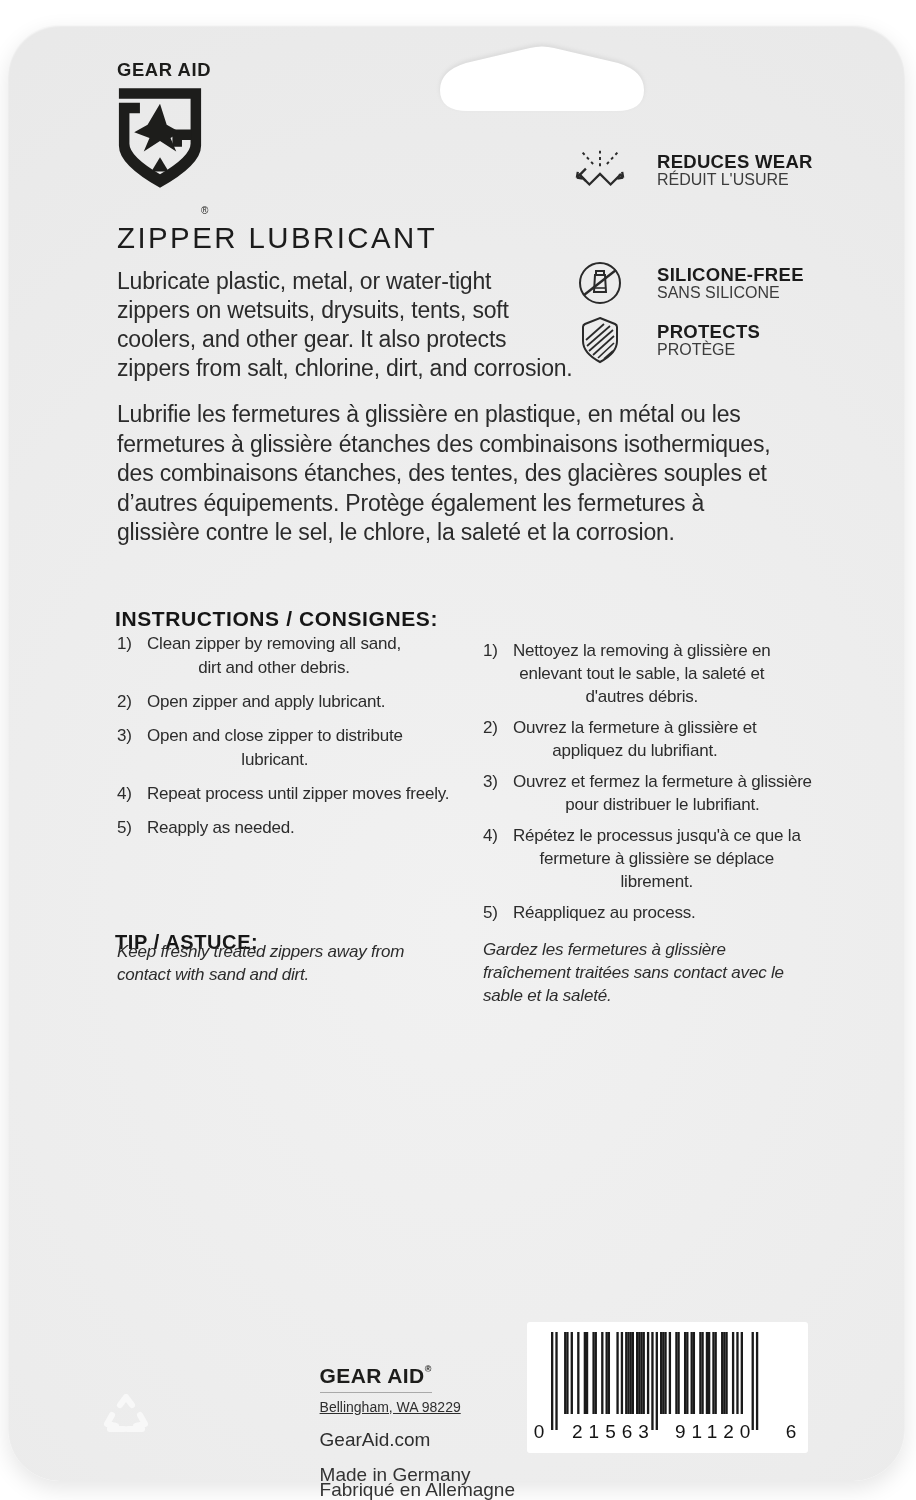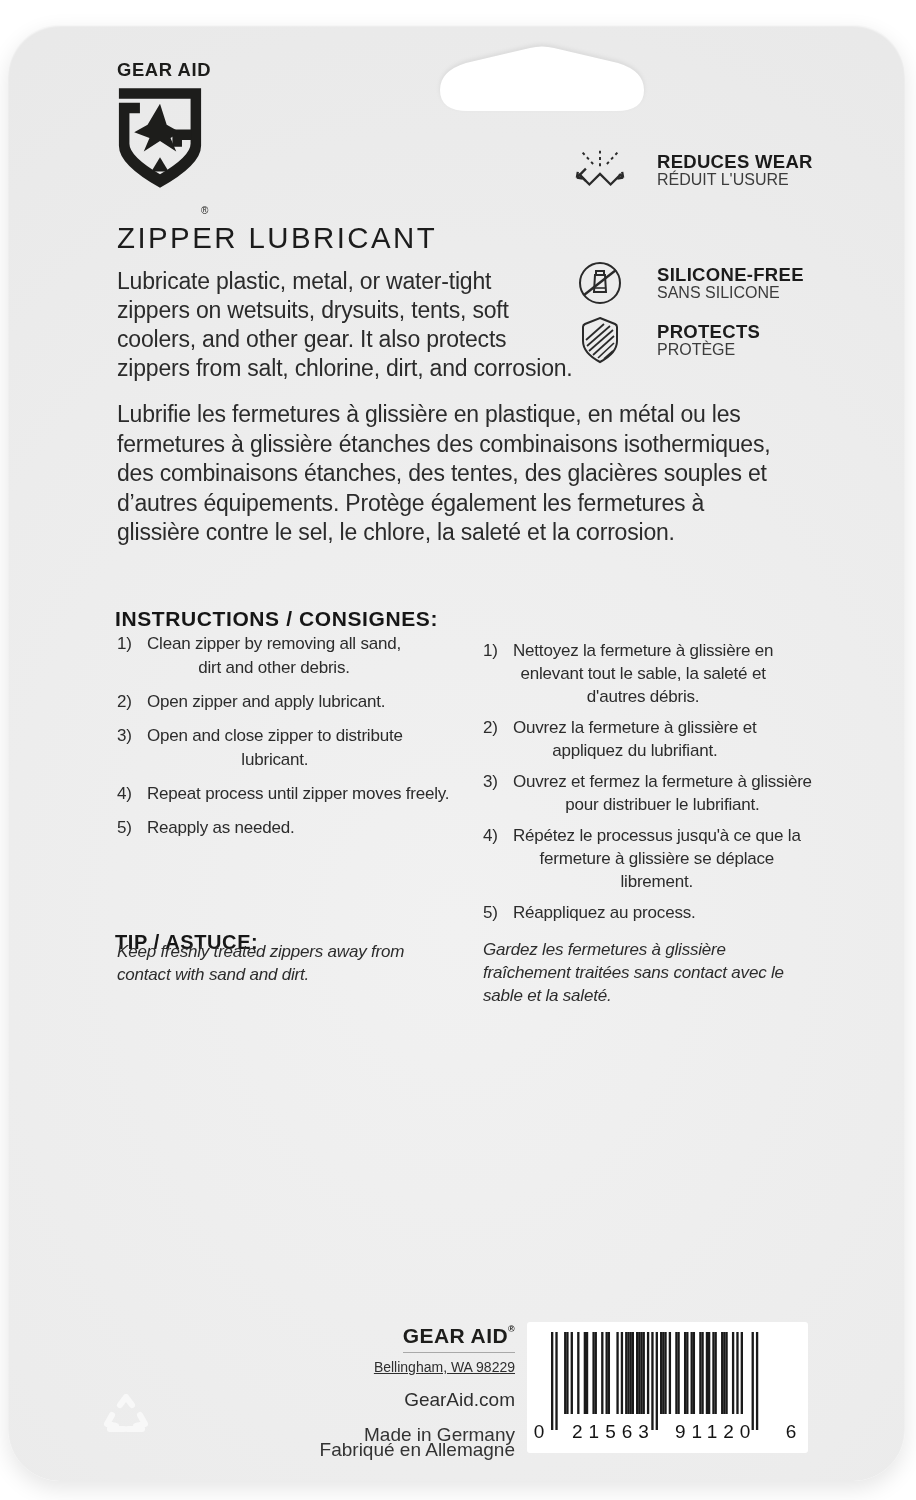--- a/index.html
+++ b/index.html
@@ -52,21 +52,21 @@
   .ilist-fr .li .num{line-height:23px;}
   .li .txt .ln{line-height:24px;white-space:nowrap;text-align:center;}
   .ilist-fr .li .txt .ln{line-height:23px;}
 
   .tip-text{position:absolute;font-size:17px;color:#2c2c2c;letter-spacing:-0.2px;font-style:italic;}
   .tip-en{left:109px;top:915px;}
   .tip-fr{left:475px;top:913px;}
   .tip-text .ln{line-height:23px;white-space:nowrap;}
 
   
-  .footer-info{position:absolute;right:390px;top:1299px;text-align:right;color:#2e2e2e;margin-left:27px;}
+  .footer-info{position:absolute;right:390px;top:1339px;color:#2e2e2e;margin-left:27px;}
   .footer-brand{font-size:21px;font-weight:800;letter-spacing:0.4px;color:#1d1d1b;
                 display:inline-block;border-bottom:1.5px solid #a9a9a9;padding-bottom:4px;}
   .footer-brand .reg{font-size:9px;vertical-align:top;}
   .footer-address{font-size:14px;margin-top:6px;white-space:nowrap;text-decoration:underline;}
   .footer-site{font-size:19px;margin-top:14px;}
   .footer-origin{font-size:19px;margin-top:16px;line-height:15px;color:#333;}
 
   .barcode-box{position:absolute;left:519px;top:1297px;width:281px;height:131px;
                background:#ffffff;border-radius:3px;}
   .barcode-box svg{display:block;}
@@ -217,21 +217,21 @@
         <span class="txt">
             <span class="ln" style="display:block">Reapply as needed.</span>
           </span>
       </div>
     </div>
 
     <div class="ilist ilist-fr">
       <div class="li">
         <span class="num">1)</span>
         <span class="txt">
-            <span class="ln" style="display:block">Nettoyez la fermeture à glissière en</span>
+            <span class="ln" style="display:block">Nettoyez la removing à glissière en</span>
             <span class="ln" style="display:block">enlevant tout le sable, la saleté et</span>
             <span class="ln" style="display:block">d'autres débris.</span>
           </span>
       </div>
       <div class="li">
         <span class="num">2)</span>
         <span class="txt">
             <span class="ln" style="display:block">Ouvrez la fermeture à glissière et</span>
             <span class="ln" style="display:block">appliquez du lubrifiant.</span>
           </span>

